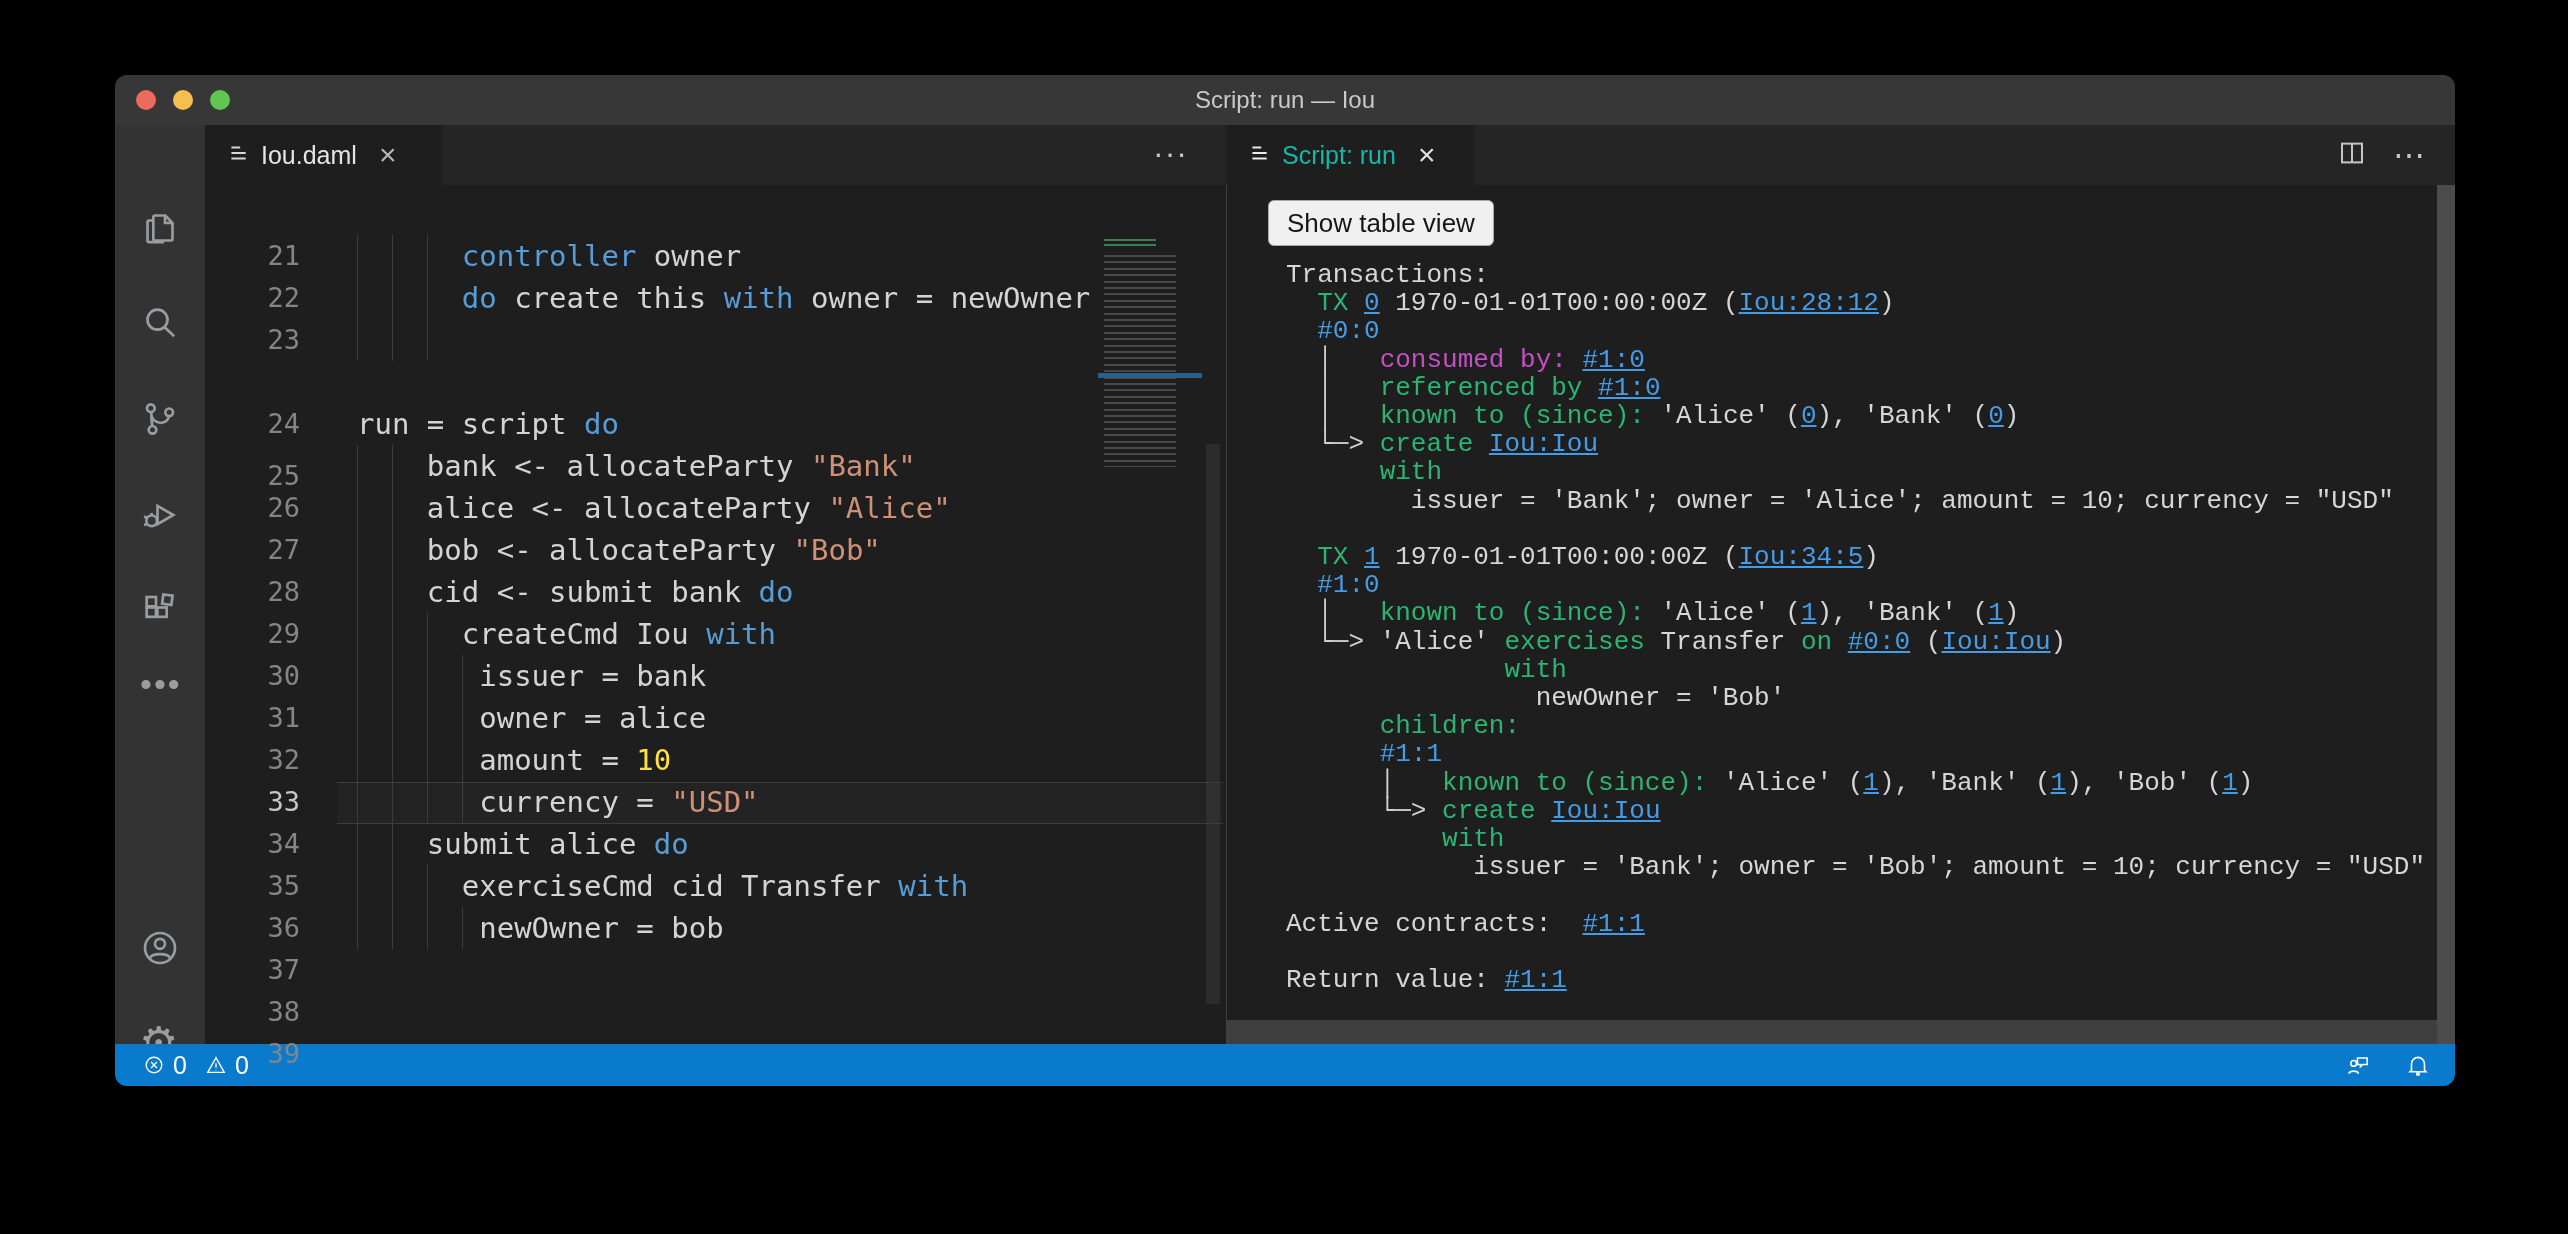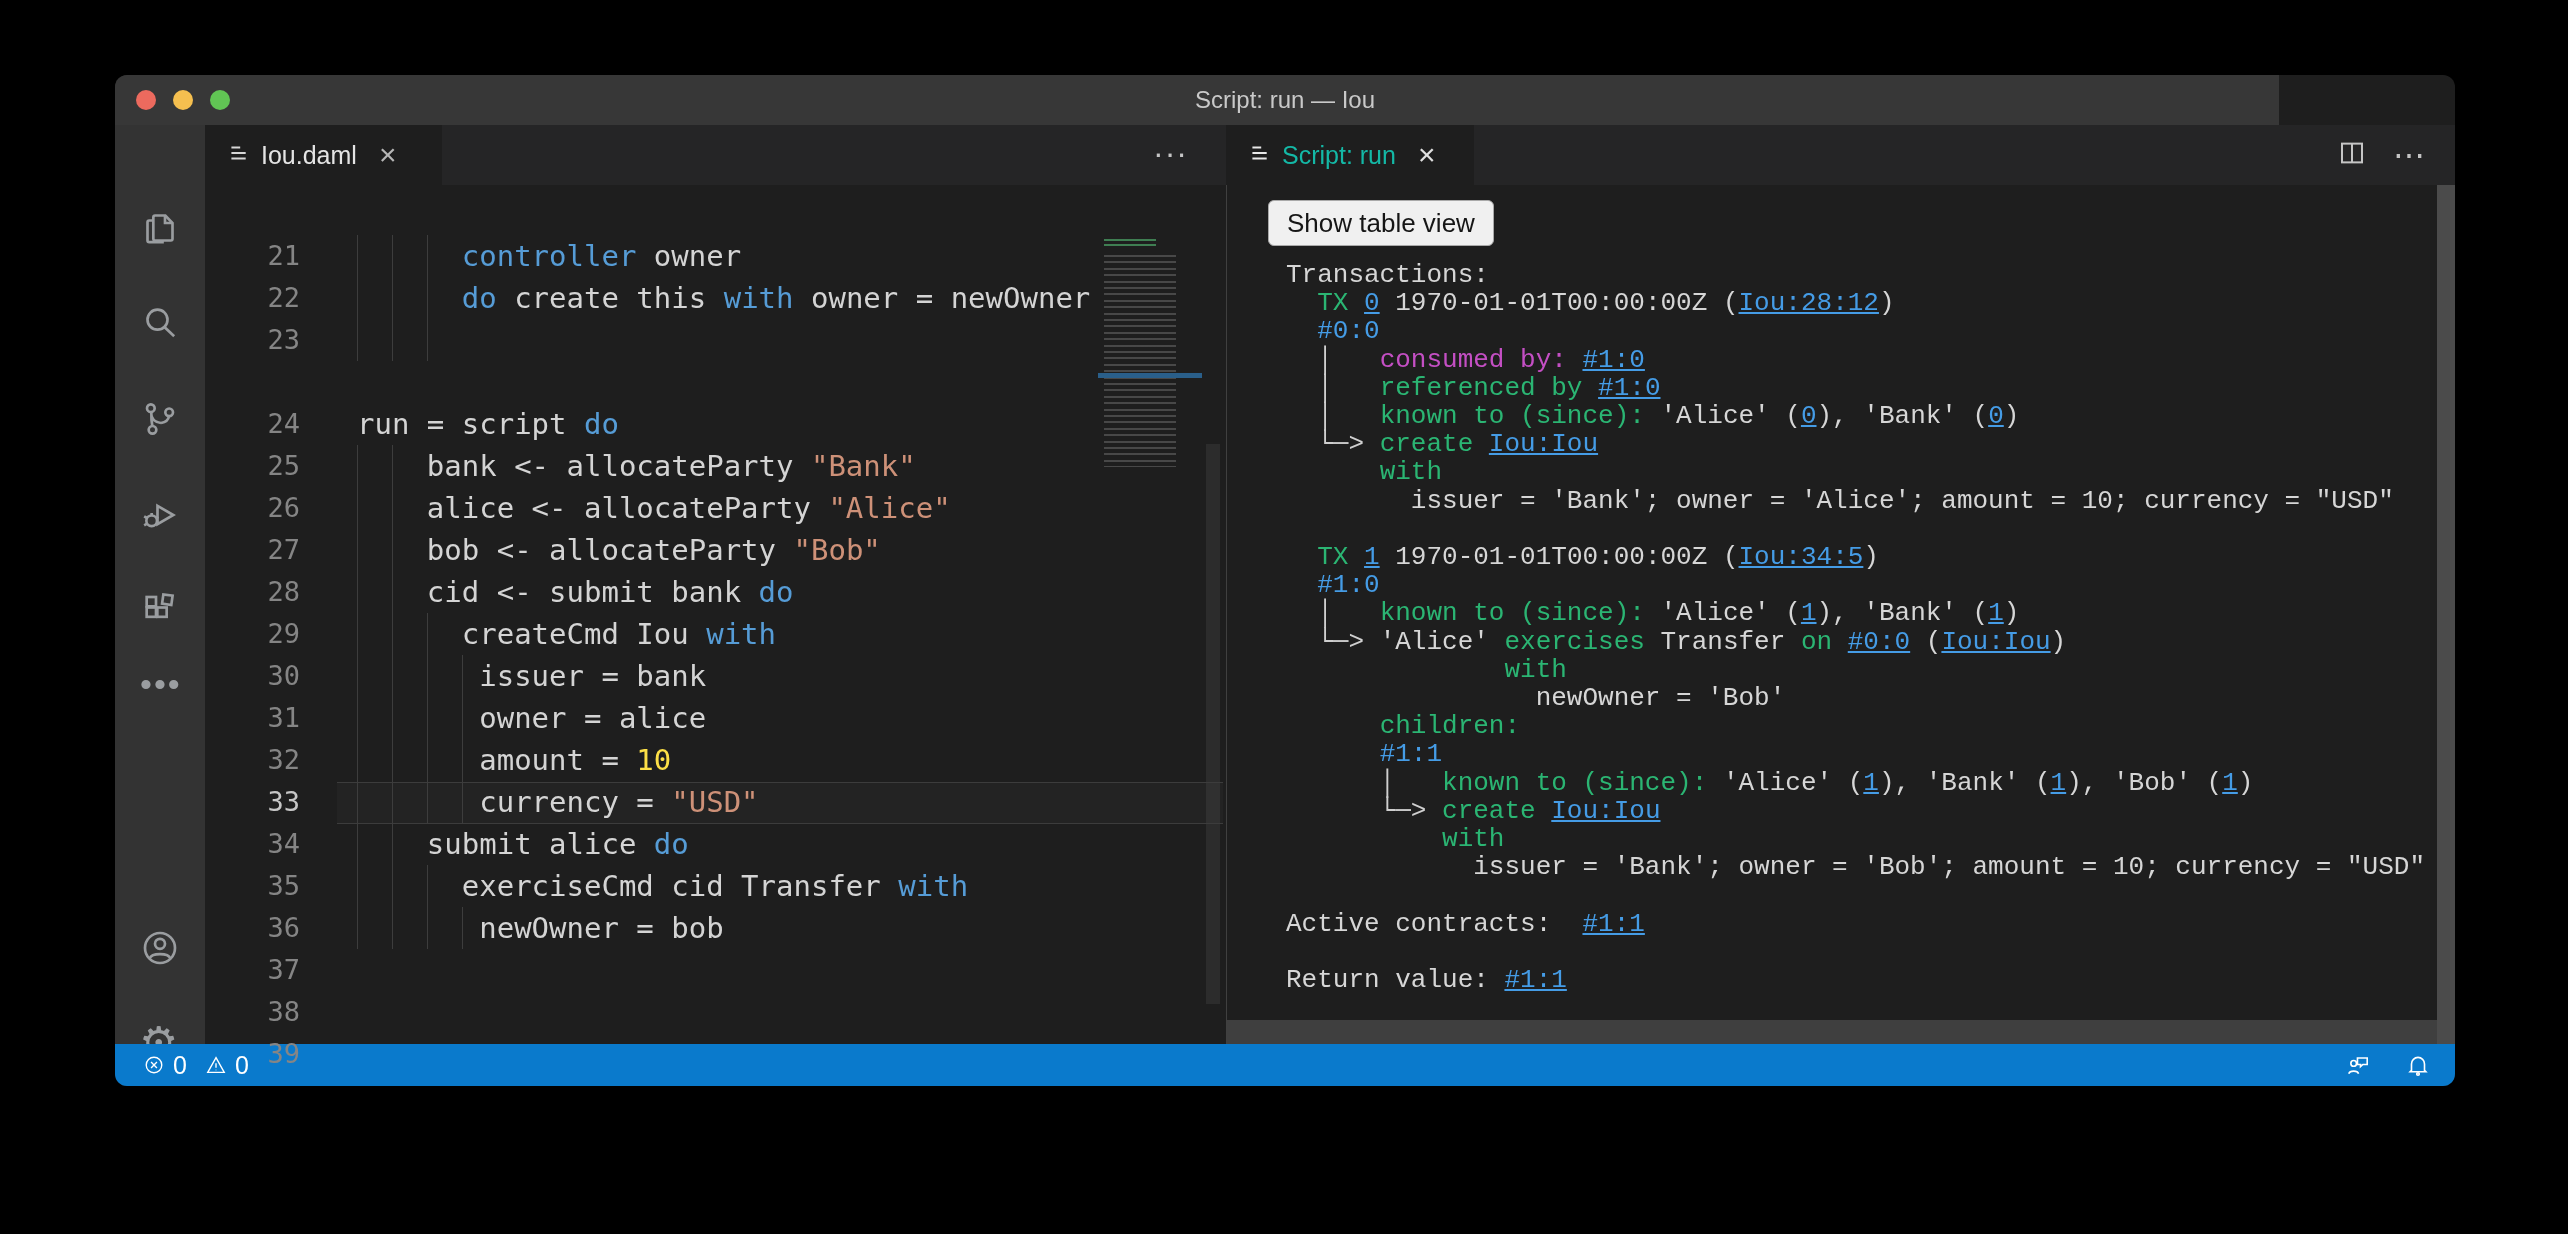--- a/index.html
+++ b/index.html
@@ -1,19 +1,19 @@
 <!DOCTYPE html>
 <html><head>
 <meta charset="utf-8">
 <style>
   html,body{margin:0;padding:0;background:#000;width:2568px;height:1234px;font-family:"Liberation Sans",sans-serif;}
   .abs{position:absolute;}
   #window{position:absolute;left:115px;top:75px;width:2340px;height:1011px;background:#1e1e1e;border-radius:12px;overflow:hidden;box-shadow:0 24px 70px rgba(0,0,0,.7);}
   
-  .titlebar{left:0;top:0;width:2164px;height:50px;background:#373737;}
+  .titlebar{left:0;top:0;width:2340px;height:50px;background:#373737;}
   .light{width:20px;height:20px;border-radius:50%;top:15px;}
   .title-text{left:0;top:0;width:2340px;height:50px;line-height:50px;text-align:center;color:#c9c9c9;font-size:24px;}
   
   .activitybar{left:0;top:50px;width:90px;height:919px;background:#333333;}
   .act-icon{left:25px;width:40px;height:40px;color:#9a9da0;}
   .act-icon svg{width:40px;height:40px;stroke:#9a9da0;fill:none;stroke-width:1.6;}
   .dots{color:#9a9da0;font-size:34px;letter-spacing:2px;}
   .gear-glyph{font-size:44px;color:#9a9da0;line-height:44px;}
   
   .tabsbar{top:50px;height:60px;background:#252526;}
@@ -240,21 +240,21 @@
     <div class="code-row code-font" style="top: 202px; text-align: right;"><span class="cp">      </span><span class="ck">do</span><span class="cp"> create this </span><span class="ck">with</span><span class="cp"> owner = newOwner</span></div>
     <div class="guide" style="left: 242px; top: 244px;"></div>
     <div class="guide" style="left: 277px; top: 244px;"></div>
     <div class="guide" style="left: 312px; top: 244px;"></div>
     <div class="gutter-num" style="top: 244px;">23</div>
     <div class="code-row code-font" style="top: 244px;"></div>
     <div class="gutter-num" style="top: 328px;">24</div>
     <div class="code-row code-font" style="top: 328px;"><span class="cp">run = script </span><span class="ck">do</span></div>
     <div class="guide" style="left: 242px; top: 370px;"></div>
     <div class="guide" style="left: 277px; top: 370px;"></div>
-    <div class="gutter-num" style="top: 370px;">25</div>
+    <div class="gutter-num" style="top: 380px;">25</div>
     <div class="code-row code-font" style="top: 370px;"><span class="cp">    bank &lt;- allocateParty </span><span class="cs">"Bank"</span></div>
     <div class="guide" style="left: 242px; top: 412px;"></div>
     <div class="guide" style="left: 277px; top: 412px;"></div>
     <div class="gutter-num" style="top: 412px;">26</div>
     <div class="code-row code-font" style="top: 412px;"><span class="cp">    alice &lt;- allocateParty </span><span class="cs">"Alice"</span></div>
     <div class="guide" style="left: 242px; top: 454px;"></div>
     <div class="guide" style="left: 277px; top: 454px;"></div>
     <div class="gutter-num" style="top: 454px;">27</div>
     <div class="code-row code-font" style="top: 454px;"><span class="cp">    bob &lt;- allocateParty </span><span class="cs">"Bob"</span></div>
     <div class="guide" style="left: 242px; top: 496px;"></div>

